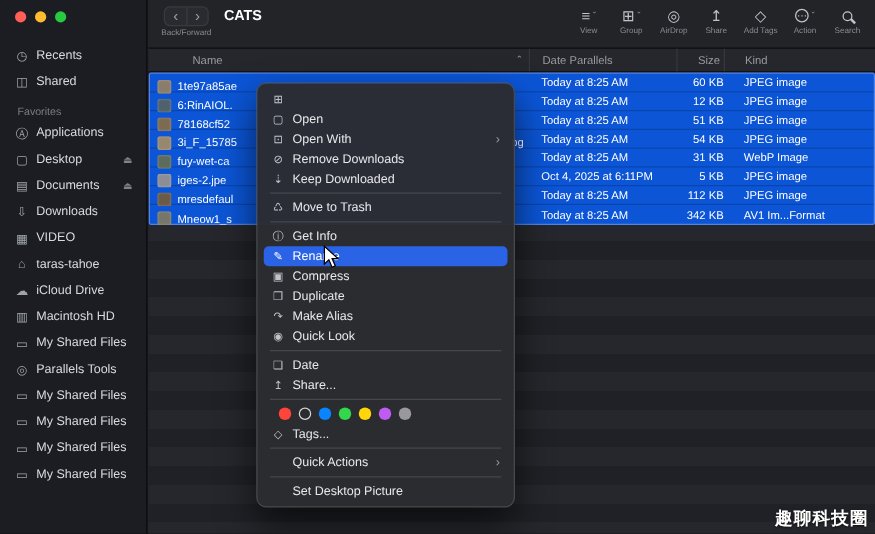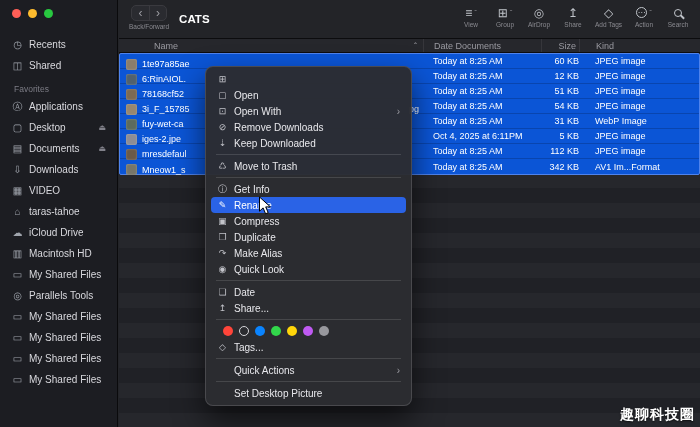--- a/index.html
+++ b/index.html
@@ -19,33 +19,33 @@
   .eject { margin-left:auto; color:#81818a; font-size:8px; }
 
   
   .main { position:absolute; left:119px; top:0; right:0; bottom:0; display:flex; flex-direction:column; background:#222327; }
   .toolbar { height:38px; display:flex; align-items:flex-start; padding:5px 8px 0 10px; gap:10px; background:#232428; }
   .nav-wrap { display:flex; flex-direction:column; align-items:center; }
   .navbtns { display:flex; border:1px solid #3a3a3f; border-radius:5px; overflow:hidden; height:16px; background:#2a2b30; }
   .chev { width:17px; color:#9d9da3; font-size:12px; line-height:14px; text-align:center; }
   .chev + .chev { border-left:1px solid #3a3a3f; }
   .navlabel { font-size:6.5px; color:#8a8a90; margin-top:2px; white-space:nowrap; }
-  .wtitle { font-size:11.5px; font-weight:bold; color:#ffffff; margin-top:8px; }
+  .wtitle { font-size:11.5px; font-weight:bold; color:#ffffff; margin-top:2px; }
   .spacer { flex:1; }
   .tools { display:flex; gap:10px; padding-right:2px; }
   .tool { display:flex; flex-direction:column; align-items:center; min-width:24px; }
   .tool-ic { height:15px; color:#c0c4ca; font-size:12px; display:flex; align-items:center; gap:2px; }
   .tool-chev { font-size:8px; color:#8a8a90; line-height:6px; }
   .tool-label { font-size:6.5px; color:#8a8a90; margin-top:1px; white-space:nowrap; }
   .mag { width:8px; height:8px; border:1.5px solid #c0c4ca; border-radius:50%; position:relative; display:inline-block; }
   .mag::after { content:''; position:absolute; width:5px; height:1.5px; background:#c0c4ca; transform:rotate(45deg); right:-4px; bottom:-2px; }
   .act { width:11px; height:11px; border:1px solid #c0c4ca; border-radius:50%; font-size:8px; line-height:9px; text-align:center; color:#c0c4ca; display:inline-block; }
 
   
-  .colheader { height:15px; display:flex; align-items:center; font-size:9px; color:#9a9aa1; background:#26272c; border-top:1px solid #0c0c0e; border-bottom:1px solid #0c0c0e; }
+  .colheader { height:20px; display:flex; align-items:center; font-size:9px; color:#9a9aa1; background:#26272c; border-top:1px solid #0c0c0e; border-bottom:1px solid #0c0c0e; }
   .hc { height:100%; display:flex; align-items:center; }
   .hc-name { width:305px; padding-left:35px; justify-content:space-between; padding-right:6px; border-right:1px solid #36363b; }
   .hc-date { width:118px; padding-left:10px; border-right:1px solid #36363b; }
   .hc-size { width:38px; justify-content:flex-end; padding-right:3px; border-right:1px solid #36363b; }
   .hc-kind { flex:1; padding-left:16px; }
   .sortcaret { color:#9a9aa1; font-size:9px; }
 
   
   .filelist { flex:1; position:relative; background:repeating-linear-gradient(180deg,#26272c 0 15px,#202126 15px 30px); }
   .selection-block { position:absolute; left:0; top:0; right:0; background:#0b55d6; border:1px solid #4f83ec; border-radius:2px; }
@@ -202,21 +202,21 @@
             <span class="tool-label">Search</span>
           </div>
         </div>
     </div>
 
     <div class="colheader">
       <div class="hc hc-name">
         <span>Name</span>
         <span class="sortcaret">ˆ</span>
       </div>
-      <div class="hc hc-date">Date Documents</div>
+      <div class="hc hc-date">Date Parallels</div>
       <div class="hc hc-size">Size</div>
       <div class="hc hc-kind">Kind</div>
     </div>
 
     <div class="filelist">
       <div class="selection-block">
           <div class="frow">
             <div class="c-name">
               <span class="thumb" style="background: rgb(139, 125, 107);"></span>
               <span class="fname">1te97a85ae</span>

